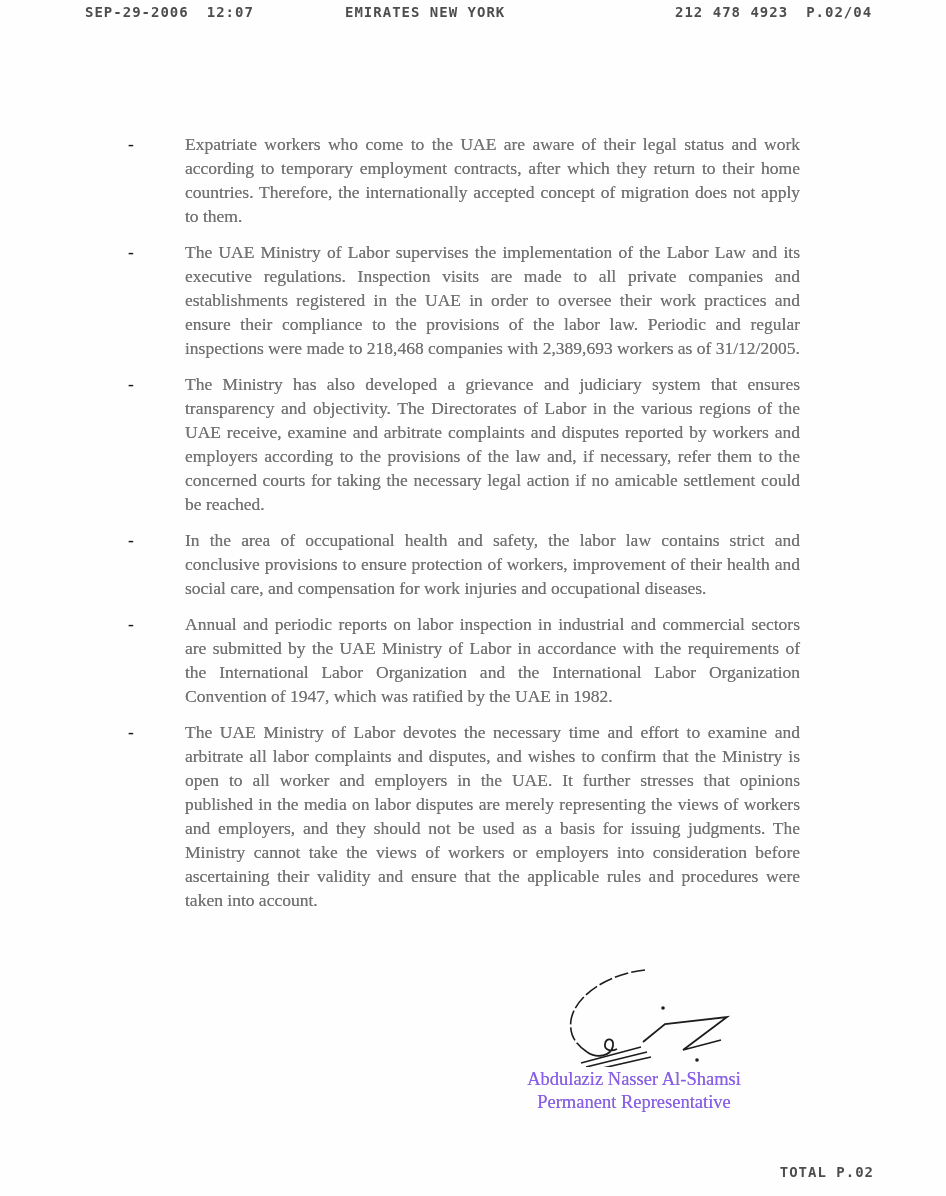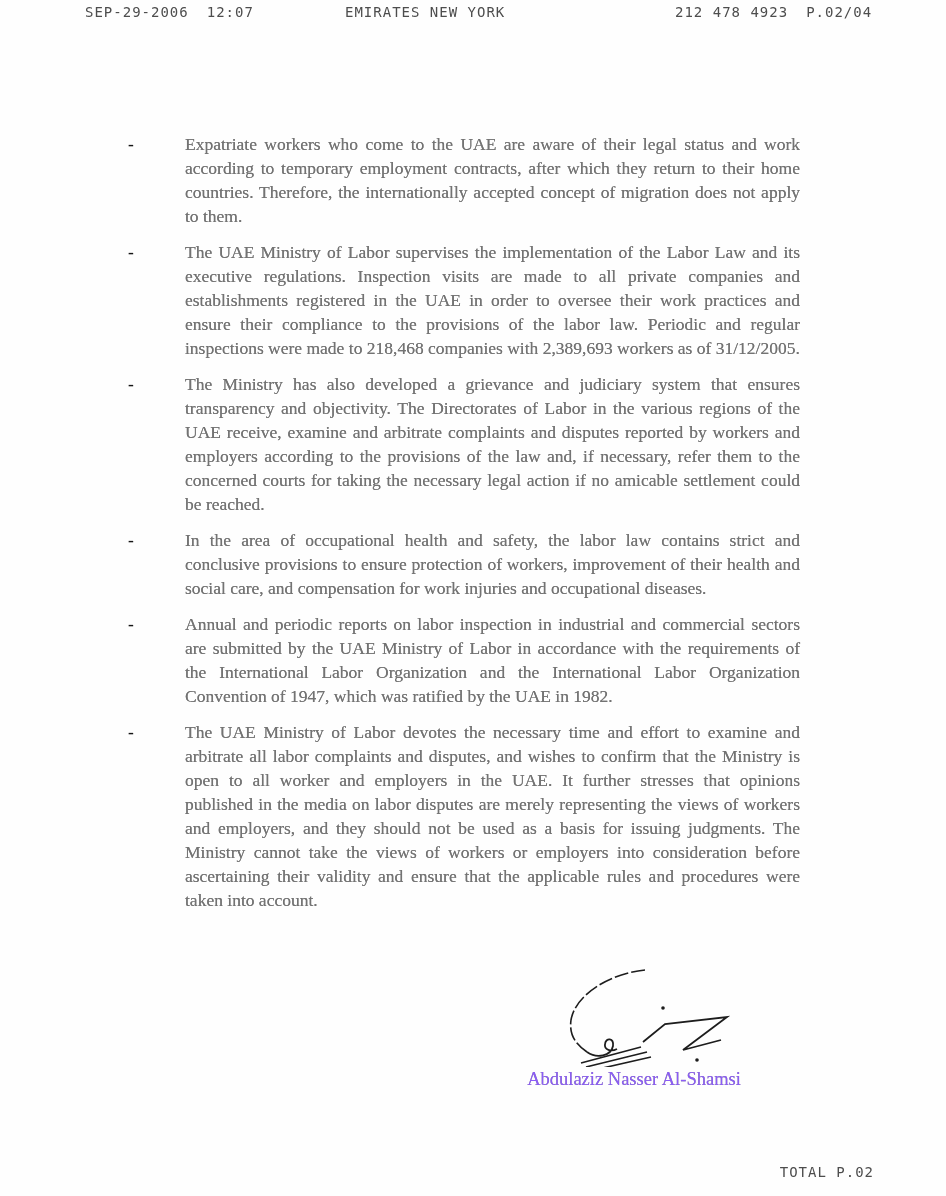--- a/index.html
+++ b/index.html
@@ -11,21 +11,21 @@
     margin: 0 auto;
     background: #fefefe;
     overflow: hidden;
     font-family: "Liberation Serif", serif;
   }
   
   .fax-line {
     position: absolute;
     font-family: "DejaVu Sans Mono", monospace;
     font-size: 14px;
-    font-weight: normal;
+    font-weight: bold;
     color: #4d4d4d;
     letter-spacing: 1px;
     white-space: pre;
   }
   .fh-left   { top: 4px; left: 85px; }
   .fh-center { top: 4px; left: 322px; margin-left: 23px; }
   .fh-right  { top: 4px; left: 675px; }
   .fh-gap    { display: inline-block; width: 18px; }
   .fax-footer { top: 1164px; right: 72px; }
 
@@ -122,17 +122,18 @@
     <path d="M 100 8 C 62 12, 30 34, 26 58 C 24 72, 30 82, 42 90" stroke-width="1.6" stroke-dasharray="14 3"></path>
     <path d="M 42 90 C 52 97, 66 94, 68 84 C 69 76, 61 75, 60 82 C 59 88, 66 90, 72 87" stroke-width="1.8"></path>
     <path d="M 36 101 L 96 85 M 41 105 L 102 90 M 49 108 L 106 95" stroke-width="1.6"></path>
     <path d="M 98 80 L 120 62 L 182 55 L 138 88 L 176 78" stroke-width="1.8"></path>
     <circle cx="118" cy="46" r="1.8" fill="#1d1d1d" stroke="none"></circle>
     <circle cx="152" cy="98" r="1.8" fill="#1d1d1d" stroke="none"></circle>
   </svg>
 
   <div class="sig-block">
     <div>Abdulaziz Nasser Al-Shamsi</div>
+    <div>Permanent Representative</div>
   </div>
 
   <div class="fax-line fax-footer">TOTAL P.02</div>
 
 </div>
 
 </body></html>

